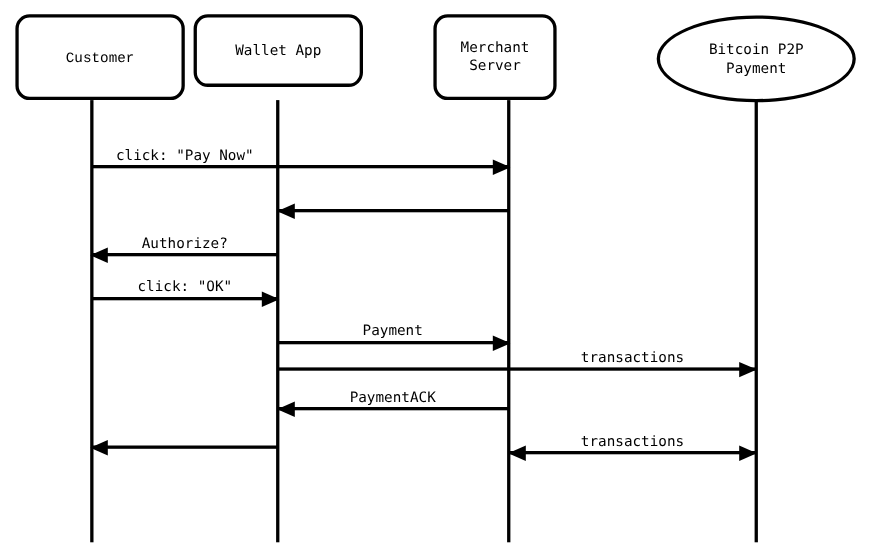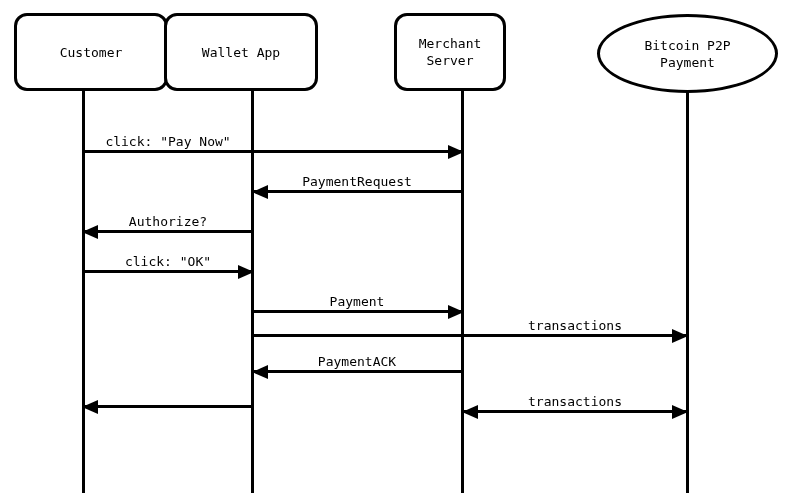--- a/index.html
+++ b/index.html
@@ -56,44 +56,43 @@
     white-space: nowrap;
     text-align: center;
   }
   .msg-label.wrap { white-space: normal; width: 92px; }
 </style>
 </head>
 <body>
 
 <div class="canvas">
 
-  <div class="actor rect" style="left:14px; top:13px; width:154px; height:78px;">
+  <div class="actor rect" style="left:14px; top:13px; width:154px; height:78px;font-family:Liberation Mono, monospace;">
     <span class="actor-label">Customer</span>
   </div>
-  <div class="actor rect" style="left:164px; top:13px; width:154px; height:78px;text-align:right;">
+  <div class="actor rect" style="left:176px; top:13px; width:154px; height:66px;text-align:right;">
     <span class="actor-label">Wallet App</span>
   </div>
   <div class="actor rect" style="left:394px; top:13px; width:112px; height:78px;">
     <span class="actor-label">Merchant Server</span>
   </div>
   <div class="actor ellipse" style="left:597px; top:14px; width:181px; height:79px;">
     <span class="actor-label">Bitcoin P2P Payment</span>
   </div>
 
   <div class="lifeline" style="left:82px;  top:91px; height:402px;"></div>
   <div class="lifeline" style="left:251px; top:91px; height:402px;"></div>
   <div class="lifeline" style="left:461px; top:91px; height:402px;"></div>
   <div class="lifeline" style="left:686px; top:92px; height:401px;"></div>
 
   <div class="msg-label" style="left:168px; top:134px;">click: "Pay Now"</div>
   <div class="arrow" style="left:83px; top:150px; width:380px;">
     <div class="head right"></div>
   </div>
 
-  <div class="msg-label" style="left:357px; top:174px;">PaymentRequest</div>
   <div class="arrow" style="left:253px; top:190px; width:210px;">
     <div class="head left"></div>
   </div>
 
   <div class="msg-label" style="left:168px; top:214px;">Authorize?</div>
   <div class="arrow" style="left:83px; top:230px; width:170px;">
     <div class="head left"></div>
   </div>
 
   <div class="msg-label" style="left:168px; top:254px;">click: "OK"</div>

